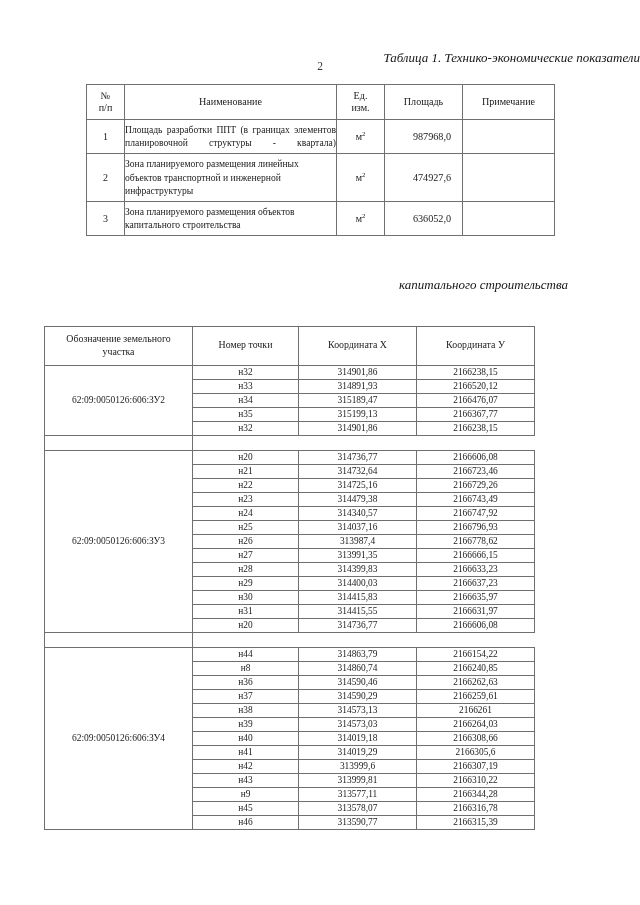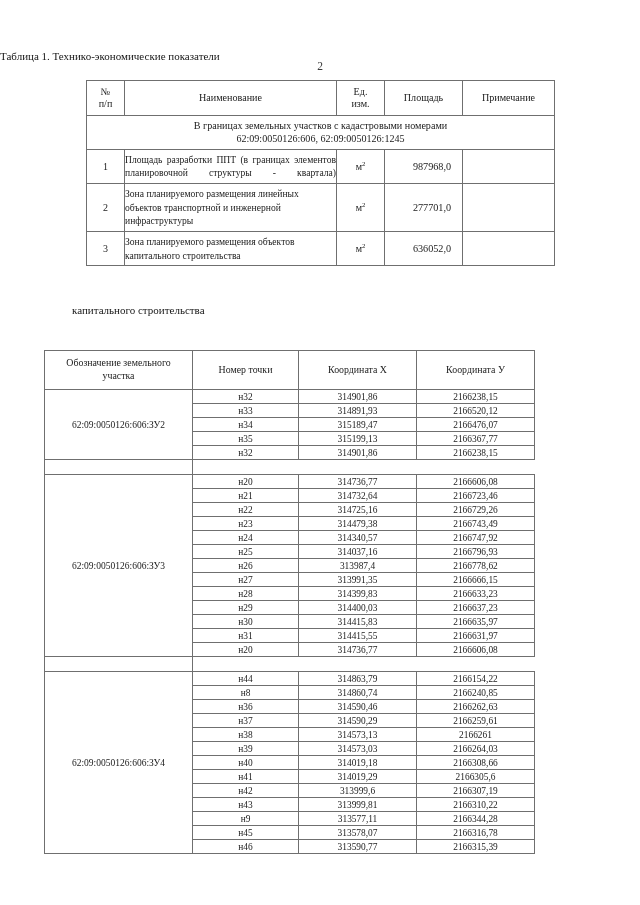--- a/index.html
+++ b/index.html
@@ -25,23 +25,24 @@
   .page-number {
     position: absolute;
     top: 10px;
     left: 0;
     width: 640px;
     text-align: center;
     font-size: 11.5px;
     color: #3a3a3a;
   }
   .title {
-    text-align: left;
-    font-size: 11px;
+    text-align: right;
+    font-size: 13px;
     color: #151515;
+    font-style: italic;
   }
   #table1-title { margin-top: 50px; }
   #table2-title {
     margin-top: 22px;
     line-height: 1.38;
     padding: 0 72px;
   }
 
   table {
     border-collapse: collapse;
@@ -147,37 +148,31 @@
           <th>
             <span>Ед.</span><br>
             <span>изм.</span>
           </th>
           <th>Площадь</th>
           <th>Примечание</th>
         </tr>
       </thead>
       <tbody>
         <tr>
-          <td class="span-head" colspan="5">
-            <span>В границах земельных участков с кадастровыми номерами</span><br>
-            <span>62:09:0050126:606, 62:09:0050126:1245</span>
-          </td>
-        </tr>
-        <tr>
           <td class="num">1</td>
           <td class="name">Площадь разработки ППТ (в границах элементов планировочной структуры - квартала)</td>
           <td class="unit"><span>м</span><sup>2</sup></td>
           <td class="area">987968,0</td>
           <td class="note"></td>
         </tr>
         <tr>
           <td class="num">2</td>
           <td class="name plain">Зона планируемого размещения линейных объектов транспортной и инженерной инфраструктуры</td>
           <td class="unit"><span>м</span><sup>2</sup></td>
-          <td class="area">277701,0</td>
+          <td class="area">474927,6</td>
           <td class="note"></td>
         </tr>
         <tr>
           <td class="num">3</td>
           <td class="name plain">Зона планируемого размещения объектов капитального строительства</td>
           <td class="unit"><span>м</span><sup>2</sup></td>
           <td class="area">636052,0</td>
           <td class="note"></td>
         </tr>
       </tbody>

